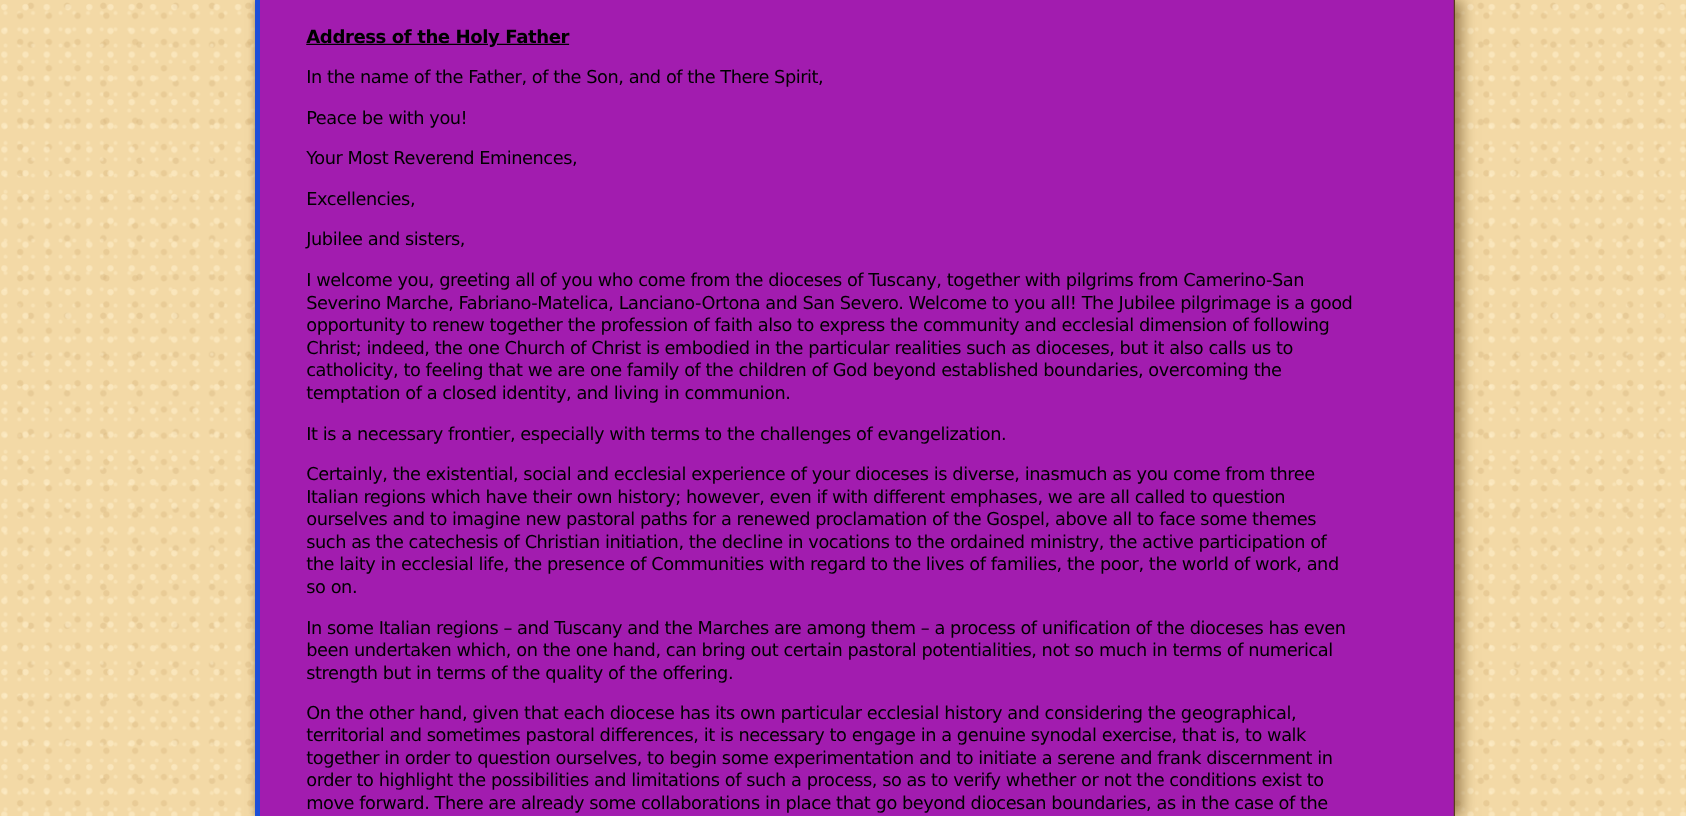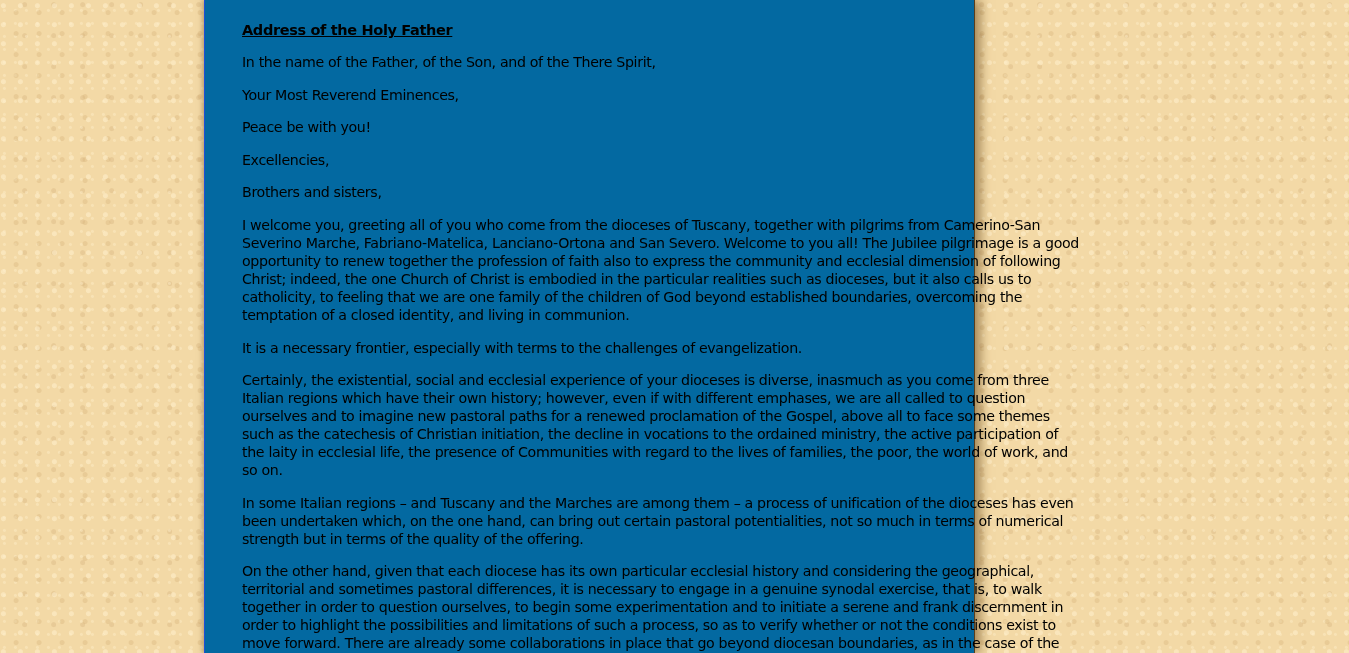--- a/index.html
+++ b/index.html
@@ -14,24 +14,24 @@
       radial-gradient(circle at 40% 80%, rgba(255,238,200,0.45) 0 1px, transparent 2px),
       radial-gradient(circle at 85% 15%, rgba(205,170,115,0.30) 0 2px, transparent 3px);
     background-size: 17px 19px, 23px 21px, 11px 13px, 29px 31px;
     position: relative;
     font-family: "DejaVu Sans", sans-serif;
   }
   .page {
     position: absolute;
     left: 204px;
     top: 0;
-    width: 771px;
+    width: 960px;
     height: 653px;
-    background: #0369a1;
-    border-left: 1px solid #1d4ed8;
+    background: #a21caf;
+    border-left: 4px solid #1d4ed8;
     border-right: 1px solid #5a3e1c;
     box-shadow: 6px 0 10px rgba(110,80,35,0.55), -2px 0 4px rgba(110,80,35,0.35);
     box-sizing: border-box;
   }
   .content {
     position: absolute;
     left: 37px;
     top: 20px;
     width: 840px;
     font-size: 14.2px;
@@ -50,23 +50,23 @@
     margin: 0 0 14.6px 0;
   }
 </style>
 </head>
 <body>
 
 <div class="page">
   <div class="content">
     <h3>Address of the Holy Father</h3>
     <p>In the name of the Father, of the Son, and of the There Spirit,</p>
+    <p>Peace be with you!</p>
     <p>Your Most Reverend Eminences,</p>
-    <p>Peace be with you!</p>
     <p>Excellencies,</p>
-    <p>Brothers and sisters,</p>
+    <p>Jubilee and sisters,</p>
     <p>I welcome you, greeting all of you who come from the dioceses of Tuscany, together with pilgrims from Camerino-San Severino Marche, Fabriano-Matelica, Lanciano-Ortona and San Severo. Welcome to you all! The Jubilee pilgrimage is a good opportunity to renew together the profession of faith also to express the community and ecclesial dimension of following Christ; indeed, the one Church of Christ is embodied in the particular realities such as dioceses, but it also calls us to catholicity, to feeling that we are one family of the children of God beyond established boundaries, overcoming the temptation of a closed identity, and living in communion.</p>
     <p>It is a necessary frontier, especially with terms to the challenges of evangelization.</p>
     <p>Certainly, the existential, social and ecclesial experience of your dioceses is diverse, inasmuch as you come from three Italian regions which have their own history; however, even if with different emphases, we are all called to question ourselves and to imagine new pastoral paths for a renewed proclamation of the Gospel, above all to face some themes such as the catechesis of Christian initiation, the decline in vocations to the ordained ministry, the active participation of the laity in ecclesial life, the presence of Communities with regard to the lives of families, the poor, the world of work, and so on.</p>
     <p>In some Italian regions – and Tuscany and the Marches are among them – a process of unification of the dioceses has even been undertaken which, on the one hand, can bring out certain pastoral potentialities, not so much in terms of numerical strength but in terms of the quality of the offering.</p>
     <p>On the other hand, given that each diocese has its own particular ecclesial history and considering the geographical, territorial and sometimes pastoral differences, it is necessary to engage in a genuine synodal exercise, that is, to walk together in order to question ourselves, to begin some experimentation and to initiate a serene and frank discernment in order to highlight the possibilities and limitations of such a process, so as to verify whether or not the conditions exist to move forward. There are already some collaborations in place that go beyond diocesan boundaries, as in the case of the ecclesiastical court, and there are others that are being launched, for example, with regard to the initial formation of priests and seminaries. I invite you to</p>
   </div>
 </div>
 
 </body></html>

